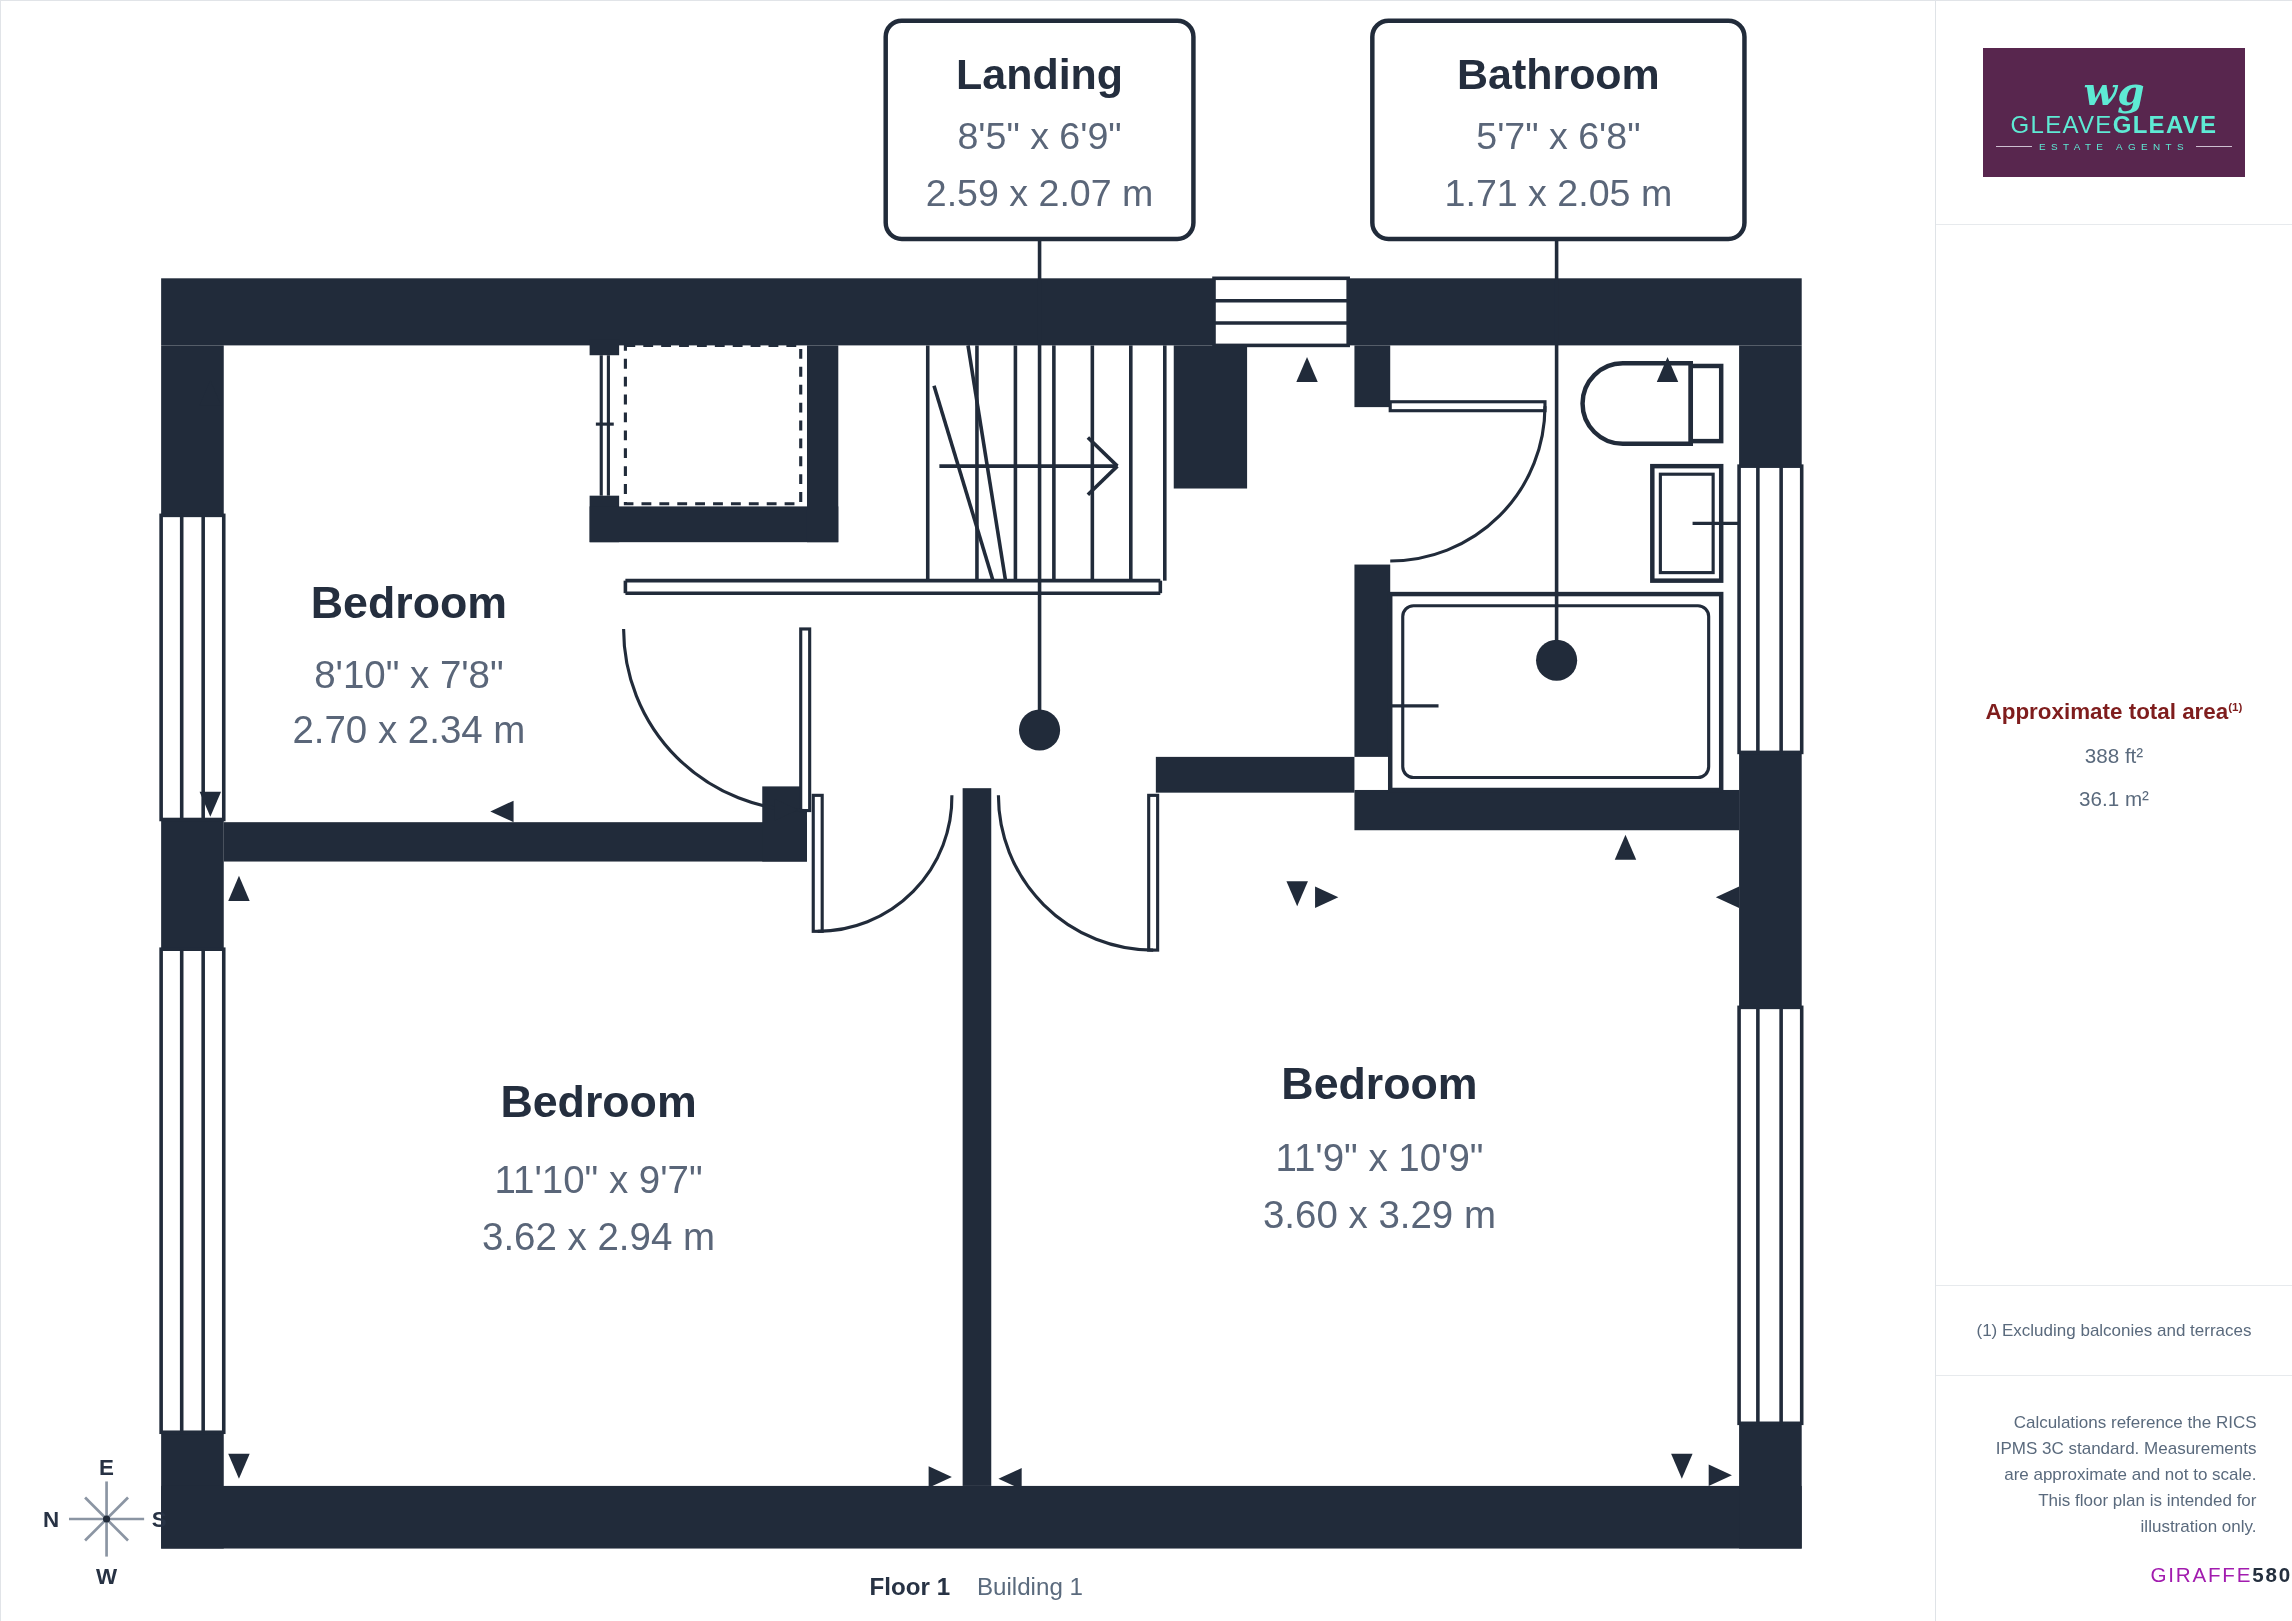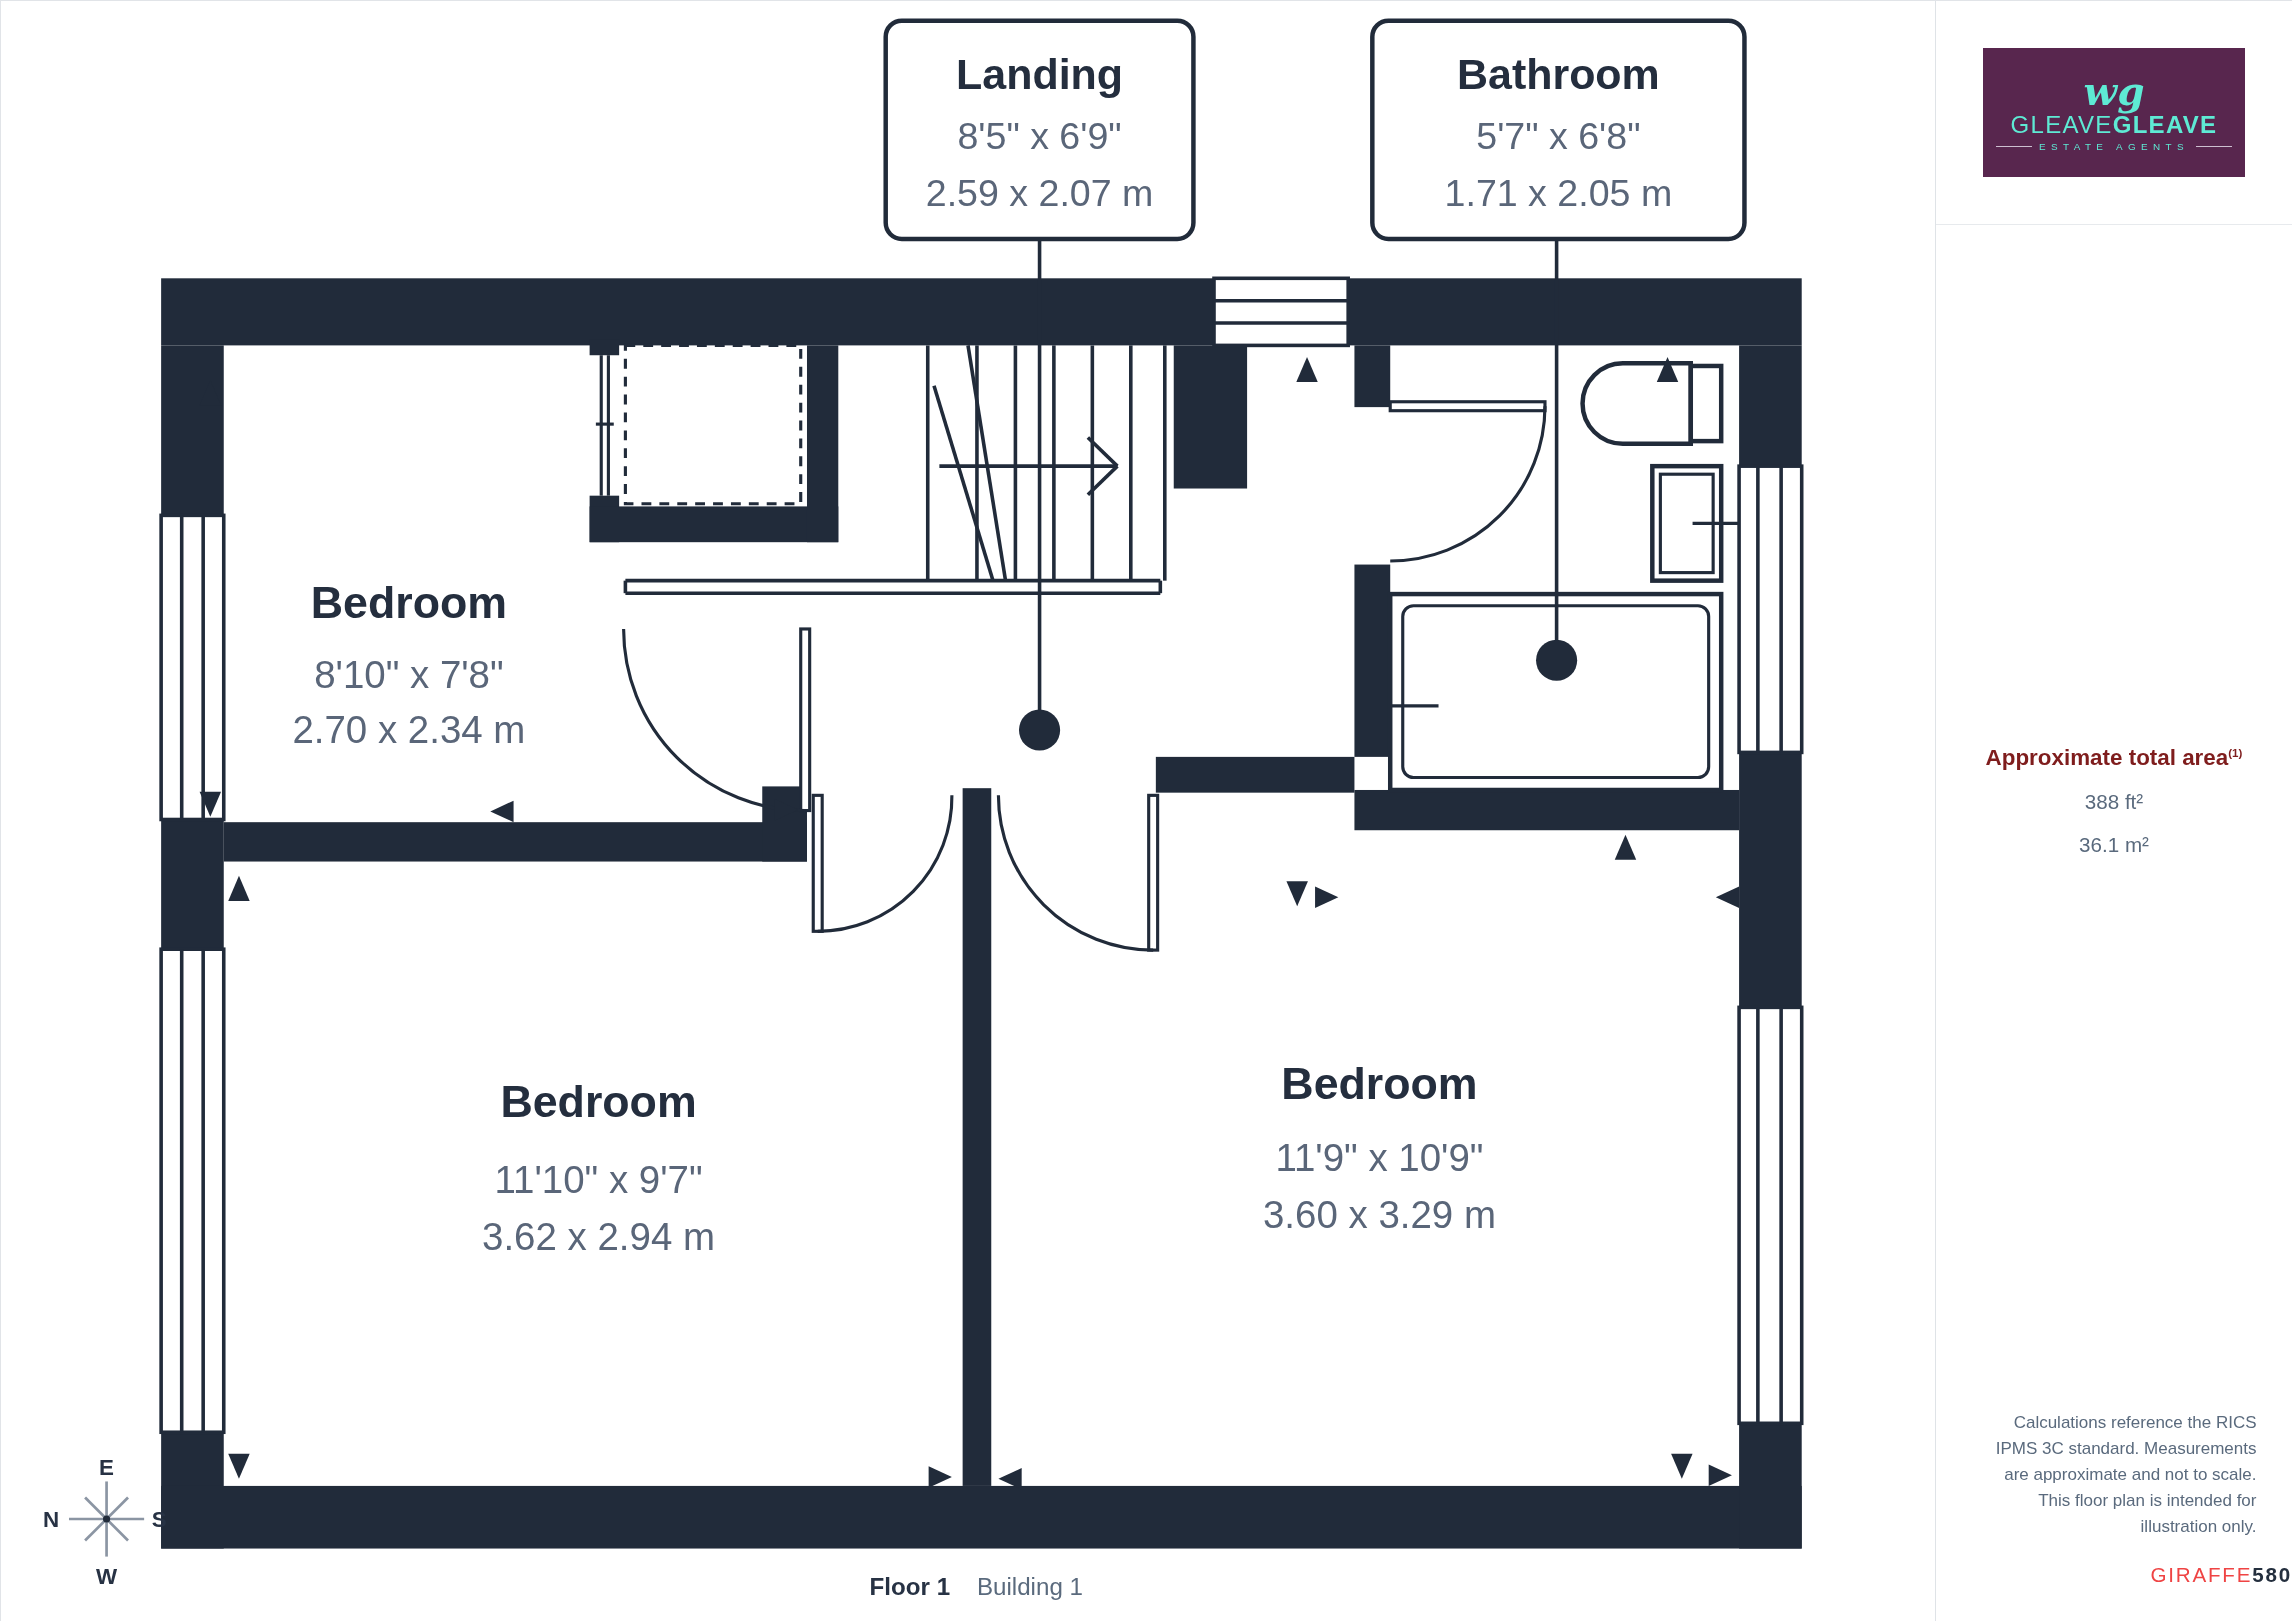--- a/index.html
+++ b/index.html
@@ -46,21 +46,21 @@
     height: 91px; border-top: 0.9px solid #e7eaed; border-bottom: 0.9px solid #e7eaed;
     box-sizing: border-box; display: flex; align-items: center; justify-content: center;
   }
   .footnote-text { font-size: 17px; color: #5a6a7d; }
 
   .disclaimer-section { height: 245px; box-sizing: border-box; padding-top: 34px; text-align: right; }
   .disclaimer-text {
     width: 285px; margin: 0 auto; font-size: 17px; line-height: 26px; color: #5a6a7d;
   }
   .brand-footer { margin-top: 23px; font-size: 20.6px; letter-spacing: 1.8px; }
-  .brand-footer .g1 { color: #ef4444; font-weight: 400; }
+  .brand-footer .g1 { color: #a21caf; font-weight: 400; }
   .brand-footer .g2 { color: #242f3e; font-weight: 700; }
 
   
   .wall { fill: #212b3a; }
   .ln   { stroke: #212b3a; stroke-width: 4; fill: none; }
   .ln2  { stroke: #212b3a; stroke-width: 3.5; fill: none; }
   .winbox { fill: #ffffff; stroke: #212b3a; stroke-width: 4; }
   .fixture { fill: #ffffff; stroke: #212b3a; stroke-width: 5; }
   .fixture-in { fill: none; stroke: #212b3a; stroke-width: 3.5; }
   .leaf { fill: #ffffff; stroke: #212b3a; stroke-width: 3.5; }
@@ -290,20 +290,23 @@
     </div>
 
     <div class="area-section">
       <div class="area-heading">
         <span>Approximate total area</span><sup>(1)</sup>
       </div>
       <div class="area-value">388 ft²</div>
       <div class="area-value">36.1 m²</div>
     </div>
 
+    <div class="footnote-section">
+      <div class="footnote-text">(1) Excluding balconies and terraces</div>
+    </div>
 
     <div class="disclaimer-section">
       <p class="disclaimer-text">Calculations reference the RICS IPMS 3C standard. Measurements are approximate and not to scale. This floor plan is intended for illustration only.</p>
       <div class="brand-footer">
         <span class="g1">GIRAFFE</span><span class="g2">580</span>
       </div>
     </div>
 
   </aside>
 </div>

